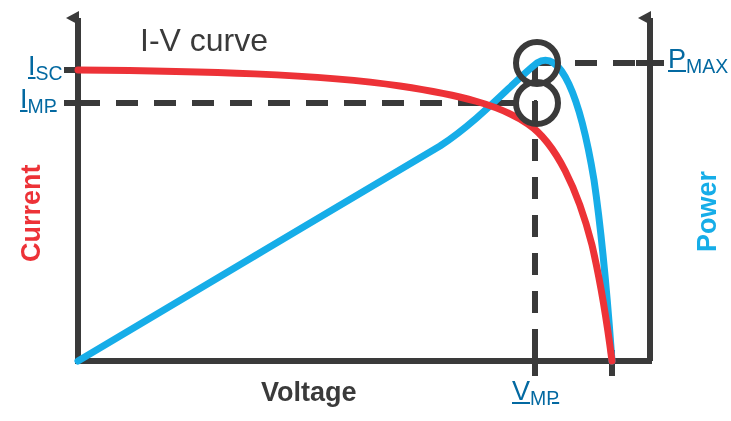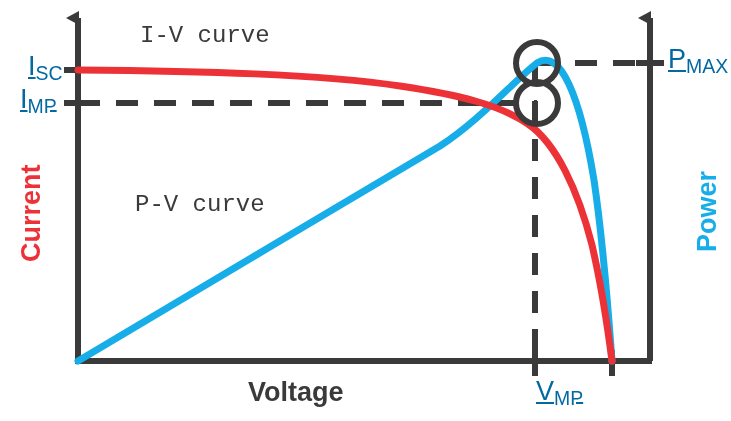--- a/index.html
+++ b/index.html
@@ -38,41 +38,41 @@
     top: 0.26em;
   }
   
   .tick-label {
     font-size: 27px;
     color: #0369a1;
     text-decoration: underline;
   }
   
   .curve-label {
-    font-size: 24px;
+    font-size: 32px;
     color: #3a3a3a;
-    font-family: Liberation Mono, monospace;
   }
   
   .axis-title {
     font-size: 27px;
     font-weight: bold;
   }
   #label-current {
     color: #ED3237;
     transform: rotate(-90deg);
     transform-origin: left top;
   }
   #label-power {
     color: #16ADE8;
     transform: rotate(-90deg);
     transform-origin: left top;
   }
   #label-voltage {
     color: #3a3a3a;
+    margin-left: 13px;
   }
 </style>
 </head>
 <body>
 
 <div id="figure">
 
   <svg id="plot-svg" viewBox="0 0 731 421">
     <defs>
       <marker id="arrowUp" markerWidth="14" markerHeight="14" refX="7" refY="12" orient="auto-start-reverse" markerUnits="userSpaceOnUse">
@@ -113,28 +113,27 @@
   </div>
 
   <div class="lbl tick-label" id="label-imp" style="left:20px; top:86px;">
     <span>I</span><span class="sub">MP</span>
   </div>
 
   <div class="lbl tick-label" id="label-pmax" style="left:668px; top:46px;">
     <span>P</span><span class="sub">MAX</span>
   </div>
 
-  <div class="lbl tick-label" id="label-vmp" style="left:536px; top:378px;">
+  <div class="lbl tick-label" id="label-vmp" style="left:512px; top:378px;">
     <span>V</span><span class="sub">MP</span>
   </div>
 
 
   <div class="lbl curve-label" id="label-iv-curve" style="left:140px; top:24px;">I-V curve</div>
 
-  <div class="lbl curve-label" id="label-pv-curve" style="left:135px; top:193px;">P-V curve</div>
 
   <div class="lbl axis-title" id="label-current" style="left:18px; top:262px;">Current</div>
 
   <div class="lbl axis-title" id="label-power" style="left:694px; top:252px;">Power</div>
 
   <div class="lbl axis-title" id="label-voltage" style="left:248px; top:379px;">Voltage</div>
 
 </div>
 
 </body></html>

